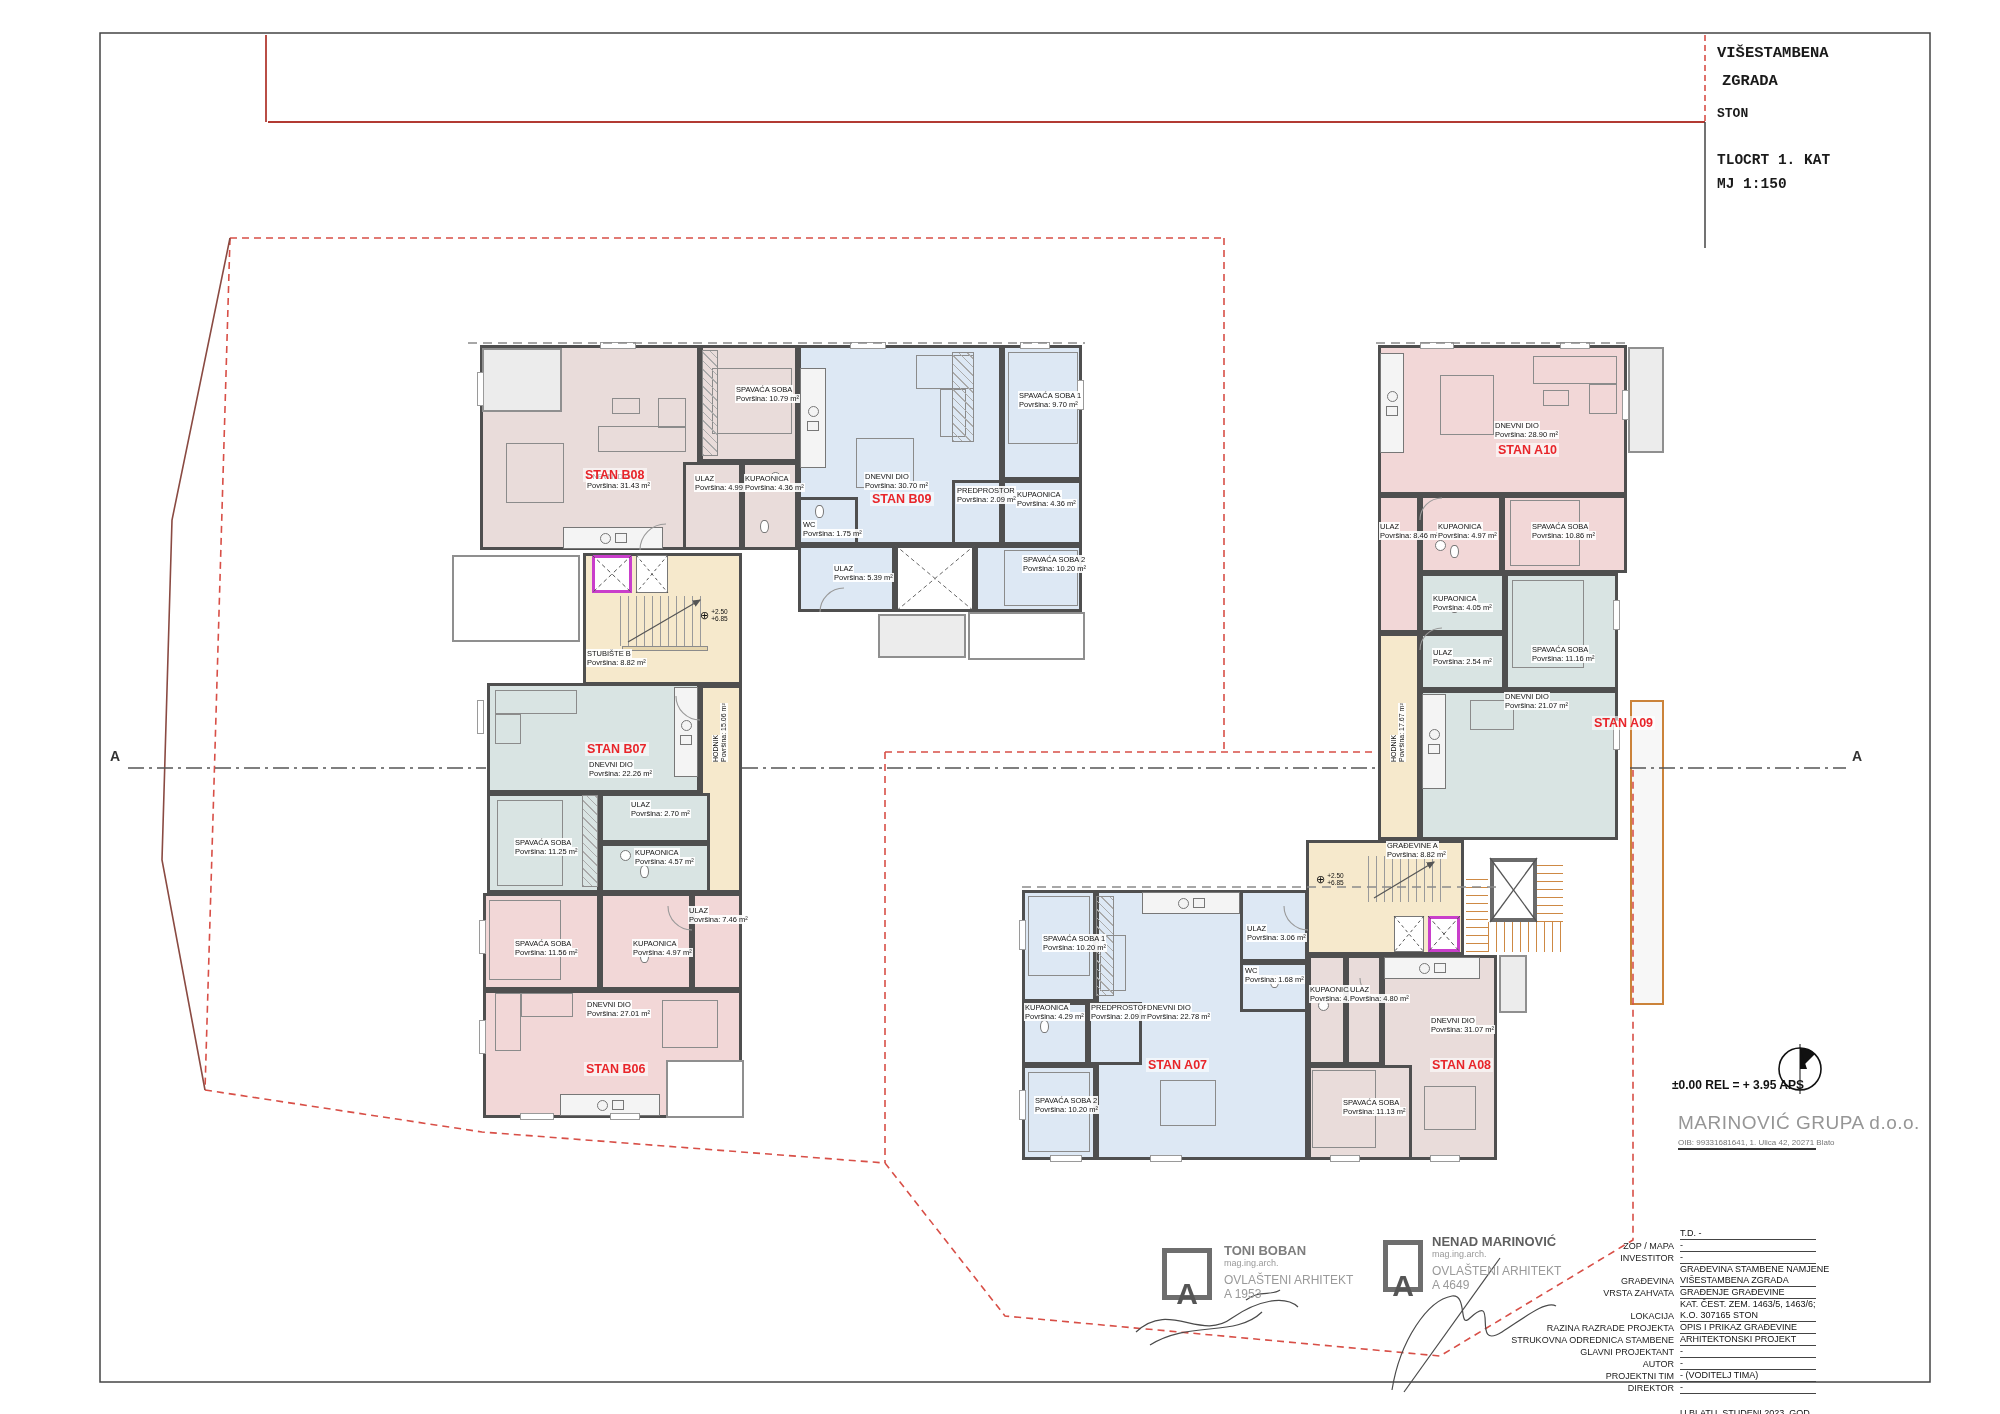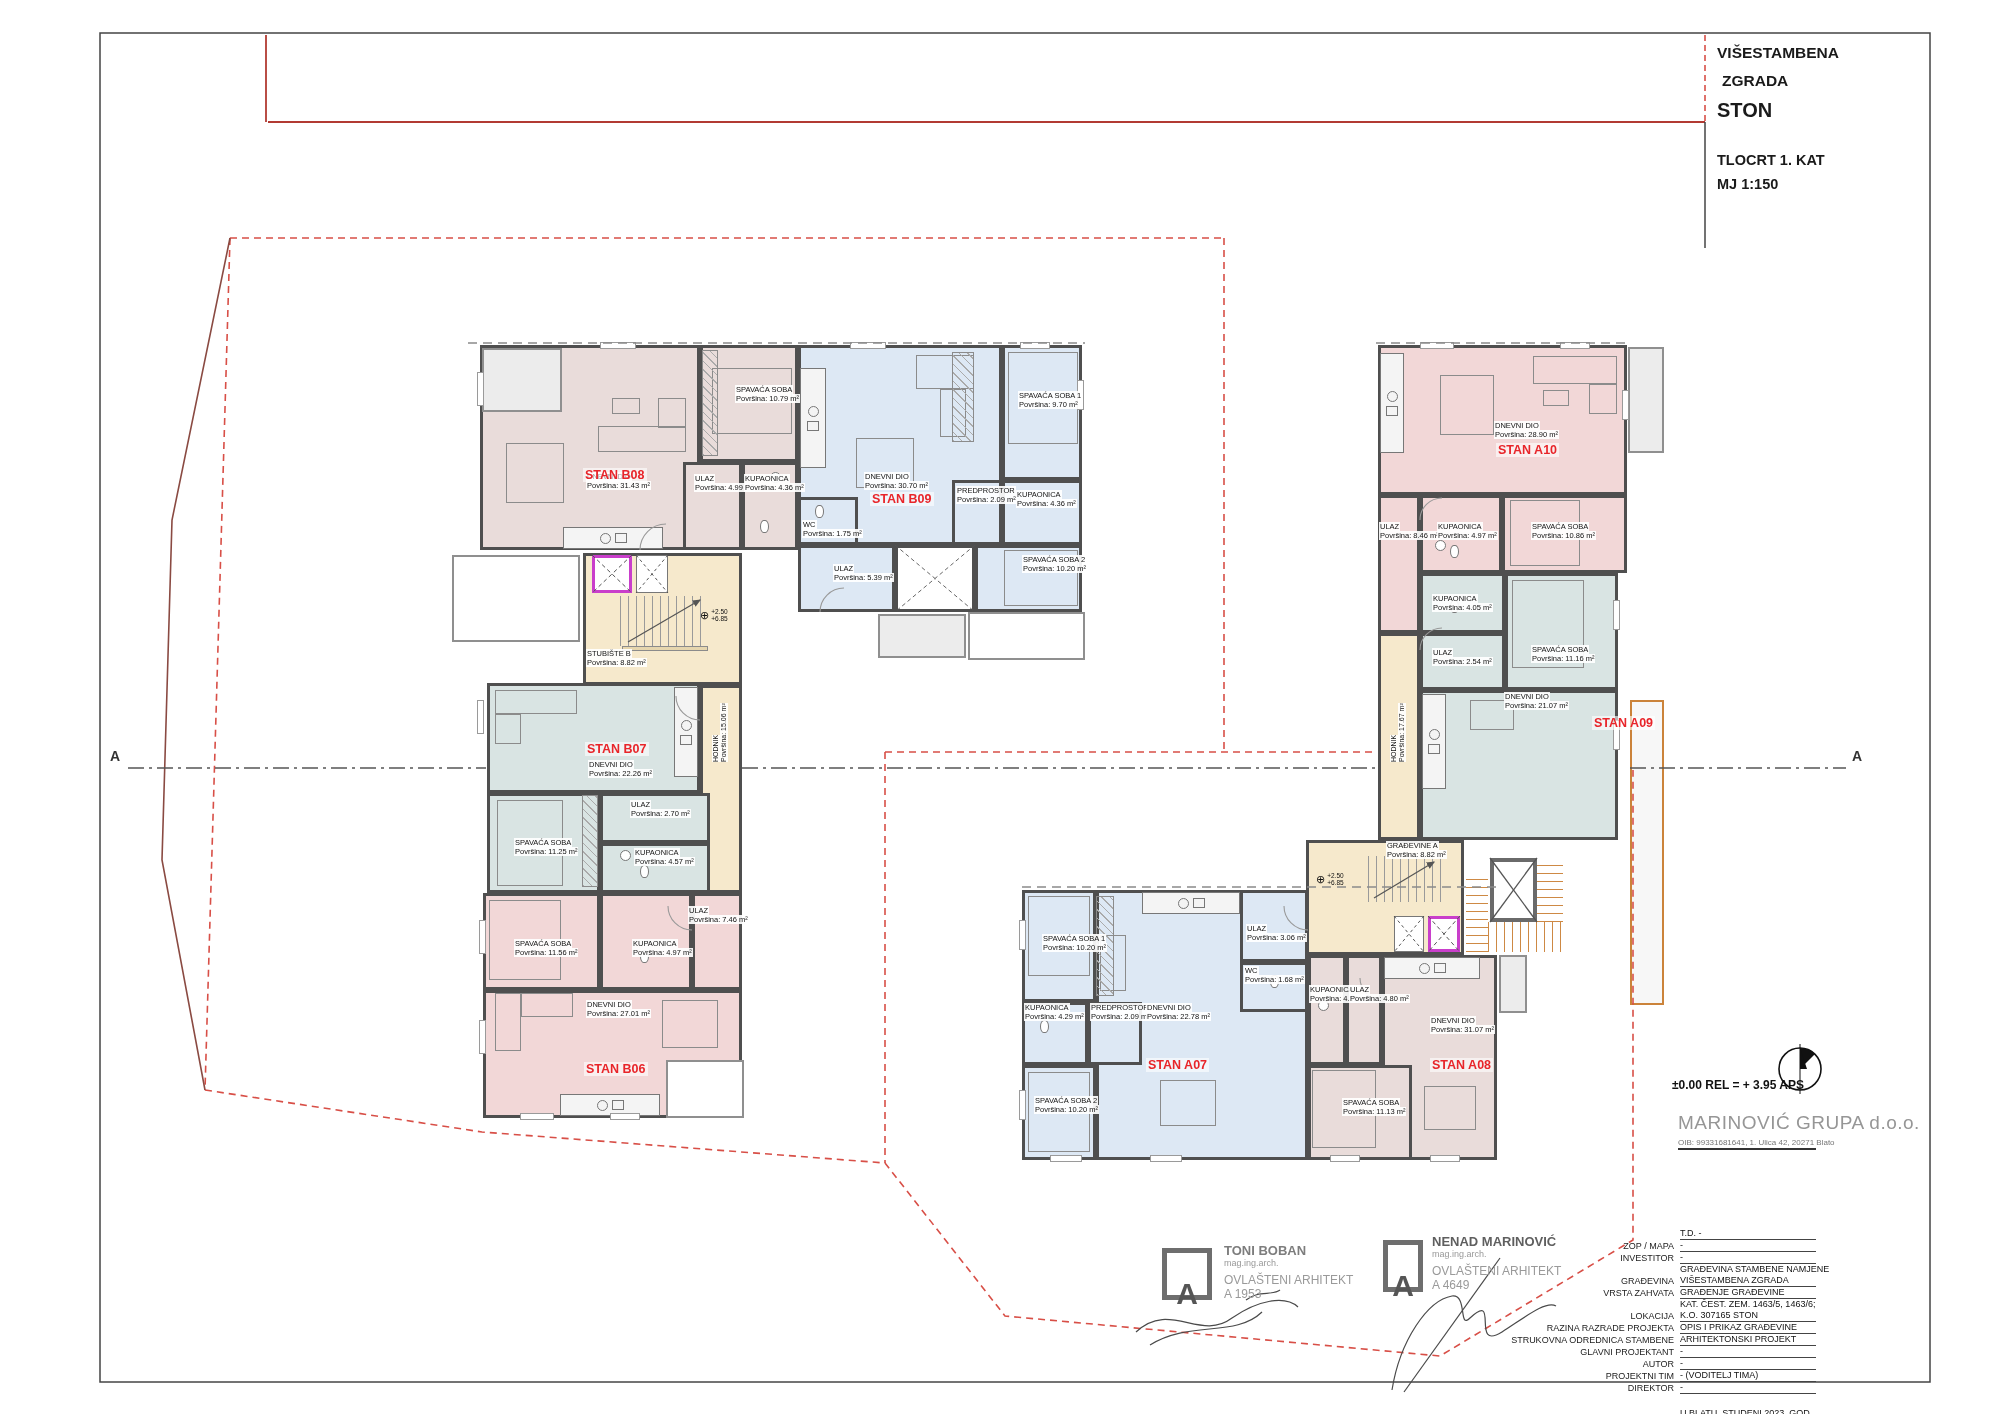--- a/index.html
+++ b/index.html
@@ -25,21 +25,21 @@
   .otreadsh{background-image:repeating-linear-gradient(0deg,rgba(203,131,58,.95) 0 1.5px,transparent 1.5px 8px);}
   .rlabel{position:absolute;z-index:30;font-size:7.5px;line-height:9px;color:#111;white-space:nowrap;}
   .rlabel span{display:block;background:rgba(255,255,255,.92);padding:0 1px;width:max-content;}
   .aplabel{position:absolute;z-index:31;font-size:12.5px;font-weight:bold;color:#e8252a;white-space:nowrap;background:rgba(255,255,255,.6);padding:0 2px;}
   .vlabel{position:absolute;z-index:30;font-size:7px;line-height:8px;color:#111;transform:rotate(-90deg);transform-origin:left top;white-space:nowrap;}
   .vlabel span{display:block;background:rgba(255,255,255,.9);width:max-content;}
   .lvl{position:absolute;z-index:30;display:flex;align-items:center;gap:2px;font-size:6.5px;line-height:7px;color:#111;}
   .lvl .sym{font-size:11px;}
   .sectA{position:absolute;z-index:31;font-size:14px;font-weight:bold;color:#333;}
   
-  .tb{position:absolute;color:#1a1a1a;font-weight:bold;white-space:nowrap;z-index:31;}
+  .tb{position:absolute;color:#1a1a1a;font-weight:bold;white-space:nowrap;z-index:31;font-family:Liberation Mono, monospace;}
   .company-name{position:absolute;left:1678px;top:1112px;font-size:19px;color:#969696;letter-spacing:.5px;white-space:nowrap;z-index:31;}
   .company-details{position:absolute;left:1678px;top:1138px;width:138px;font-size:8px;color:#777;border-bottom:2px solid #333;padding-bottom:1px;white-space:nowrap;z-index:31;}
   #infotable{position:absolute;left:1346px;top:1228px;width:470px;z-index:31;}
   .irow{display:flex;align-items:flex-end;min-height:11.5px;font-size:9px;line-height:11px;}
   .ilab{flex:1;text-align:right;padding-right:6px;color:#222;white-space:nowrap;}
   .ival{width:136px;color:#111;}
   .vline{display:block;border-bottom:1px solid #444;white-space:nowrap;min-height:11px;}
   .daterow{margin-top:14px;}
   .elev-note{position:absolute;left:1672px;top:1078px;font-size:12px;font-weight:bold;color:#111;white-space:nowrap;z-index:31;}
   
@@ -507,21 +507,21 @@
   <div class="lvl" style="left:1316px;top:872px;">
     <span class="sym">⊕</span>
     <span><span>+2.50</span><br><span>+6.85</span></span>
   </div>
 
   <div class="sectA" style="left:110px;top:748px;">A</div>
   <div class="sectA" style="left:1852px;top:748px;">A</div>
 
   <div class="tb" style="left:1717px;top:44px;font-size:15.5px;">VIŠESTAMBENA</div>
   <div class="tb" style="left:1722px;top:72px;font-size:15.5px;">ZGRADA</div>
-  <div class="tb" style="left:1717px;top:99px;font-size:20px;">STON</div>
+  <div class="tb" style="left:1717px;top:106px;font-size:13px;">STON</div>
   <div class="tb" style="left:1717px;top:152px;font-size:14.5px;text-align:right;">TLOCRT 1. KAT</div>
   <div class="tb" style="left:1717px;top:176px;font-size:14.5px;">MJ 1:150</div>
 
   <div class="elev-note">±0.00 REL = + 3.95 APS</div>
 
   <div class="company-name">MARINOVIĆ GRUPA d.o.o.</div>
   <div class="company-details">OIB: 99331681641, 1. Ulica 42, 20271 Blato</div>
 
   <div id="infotable">
     <div class="irow">

